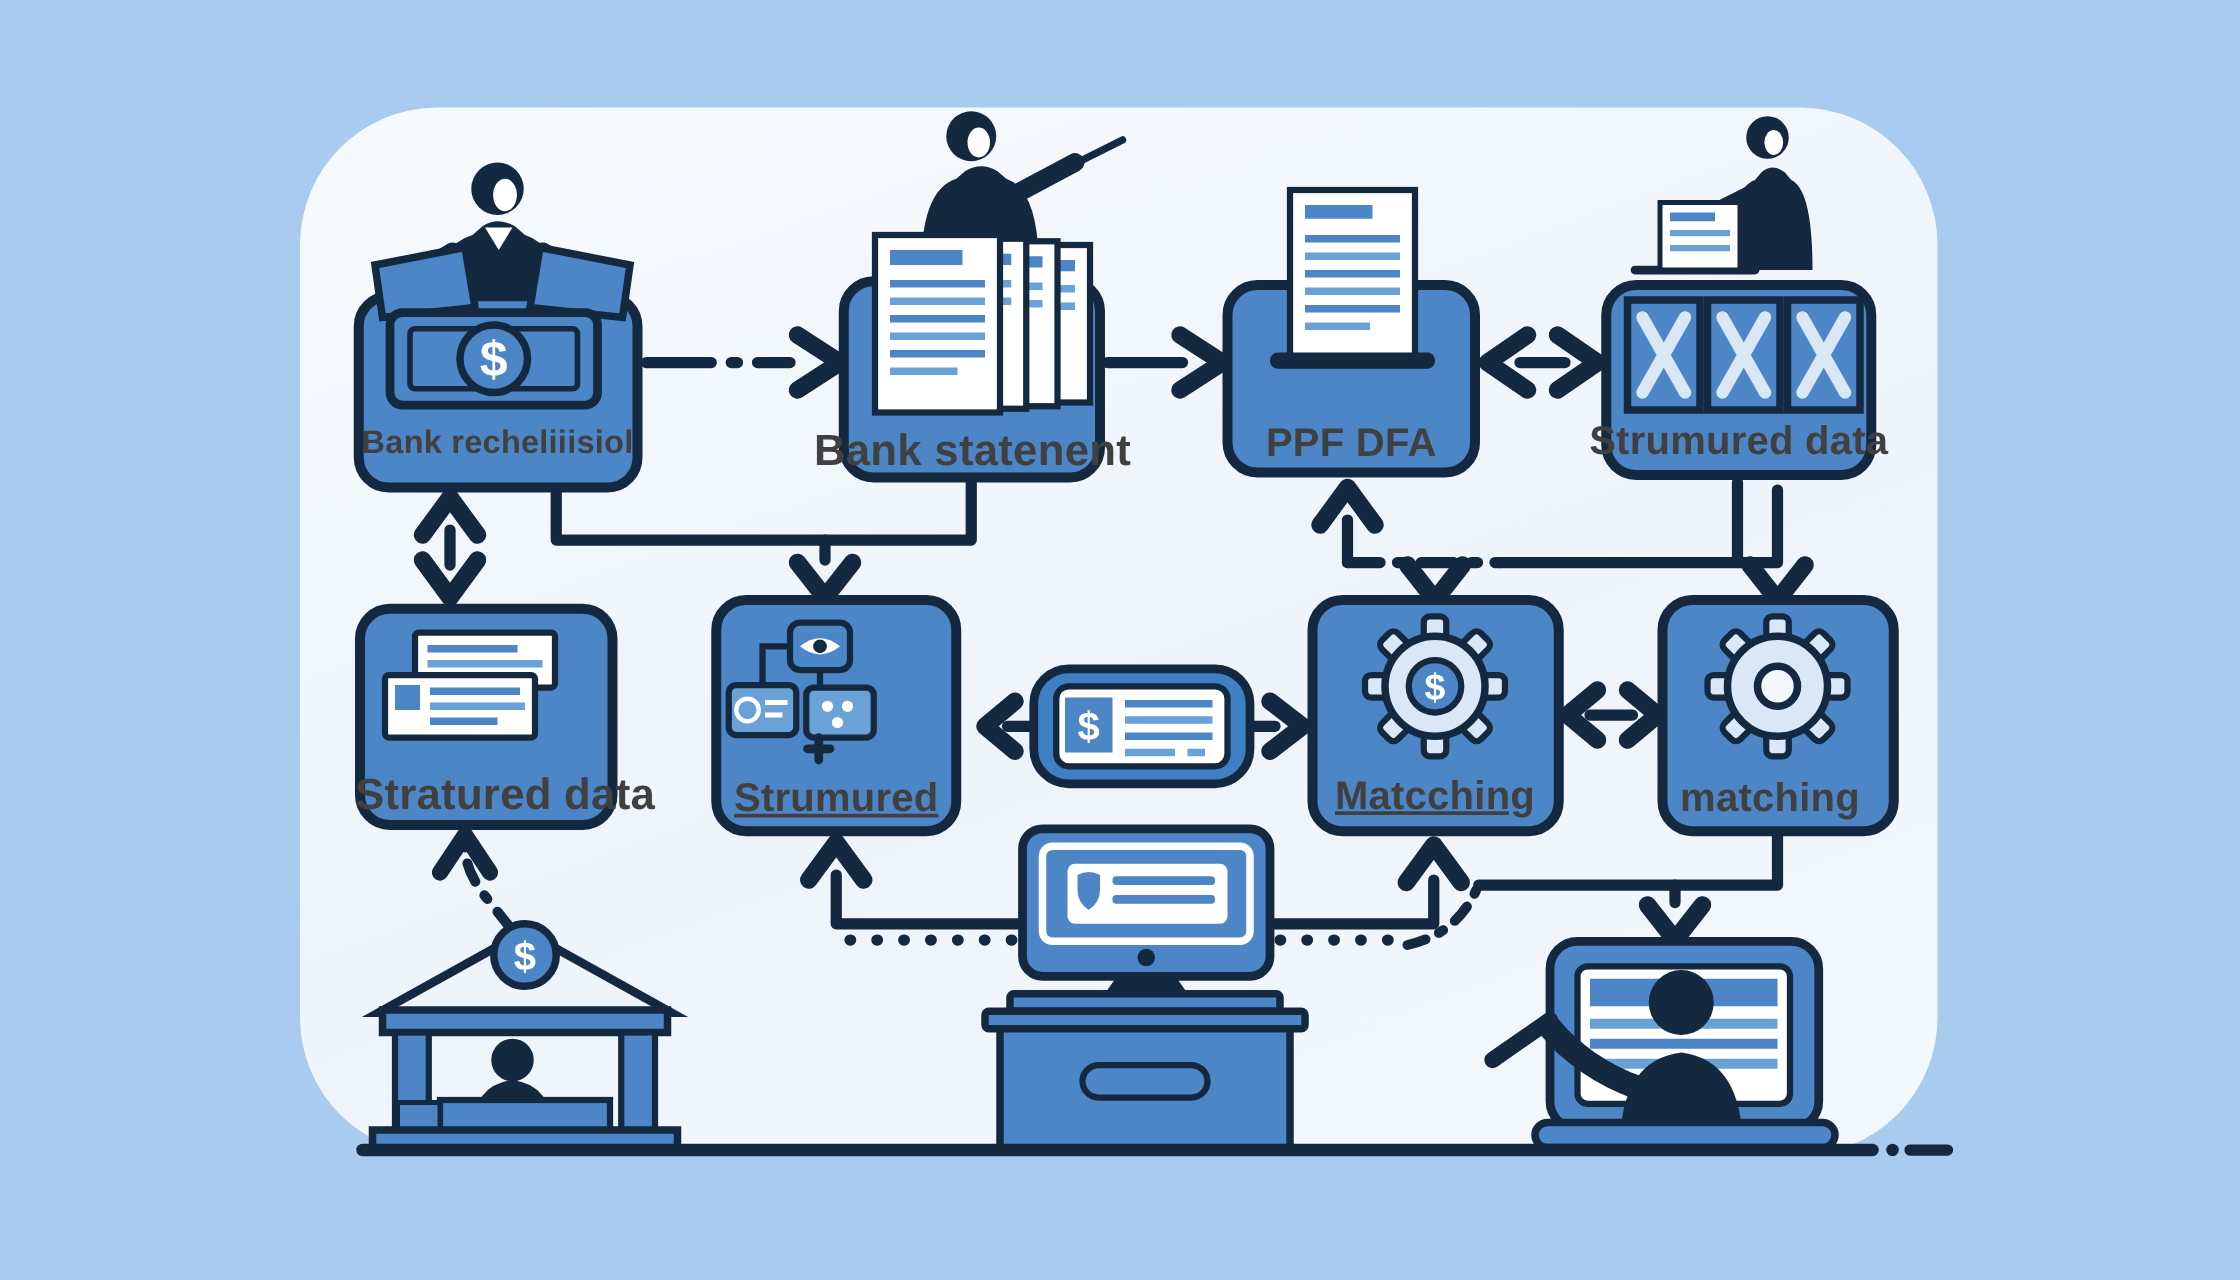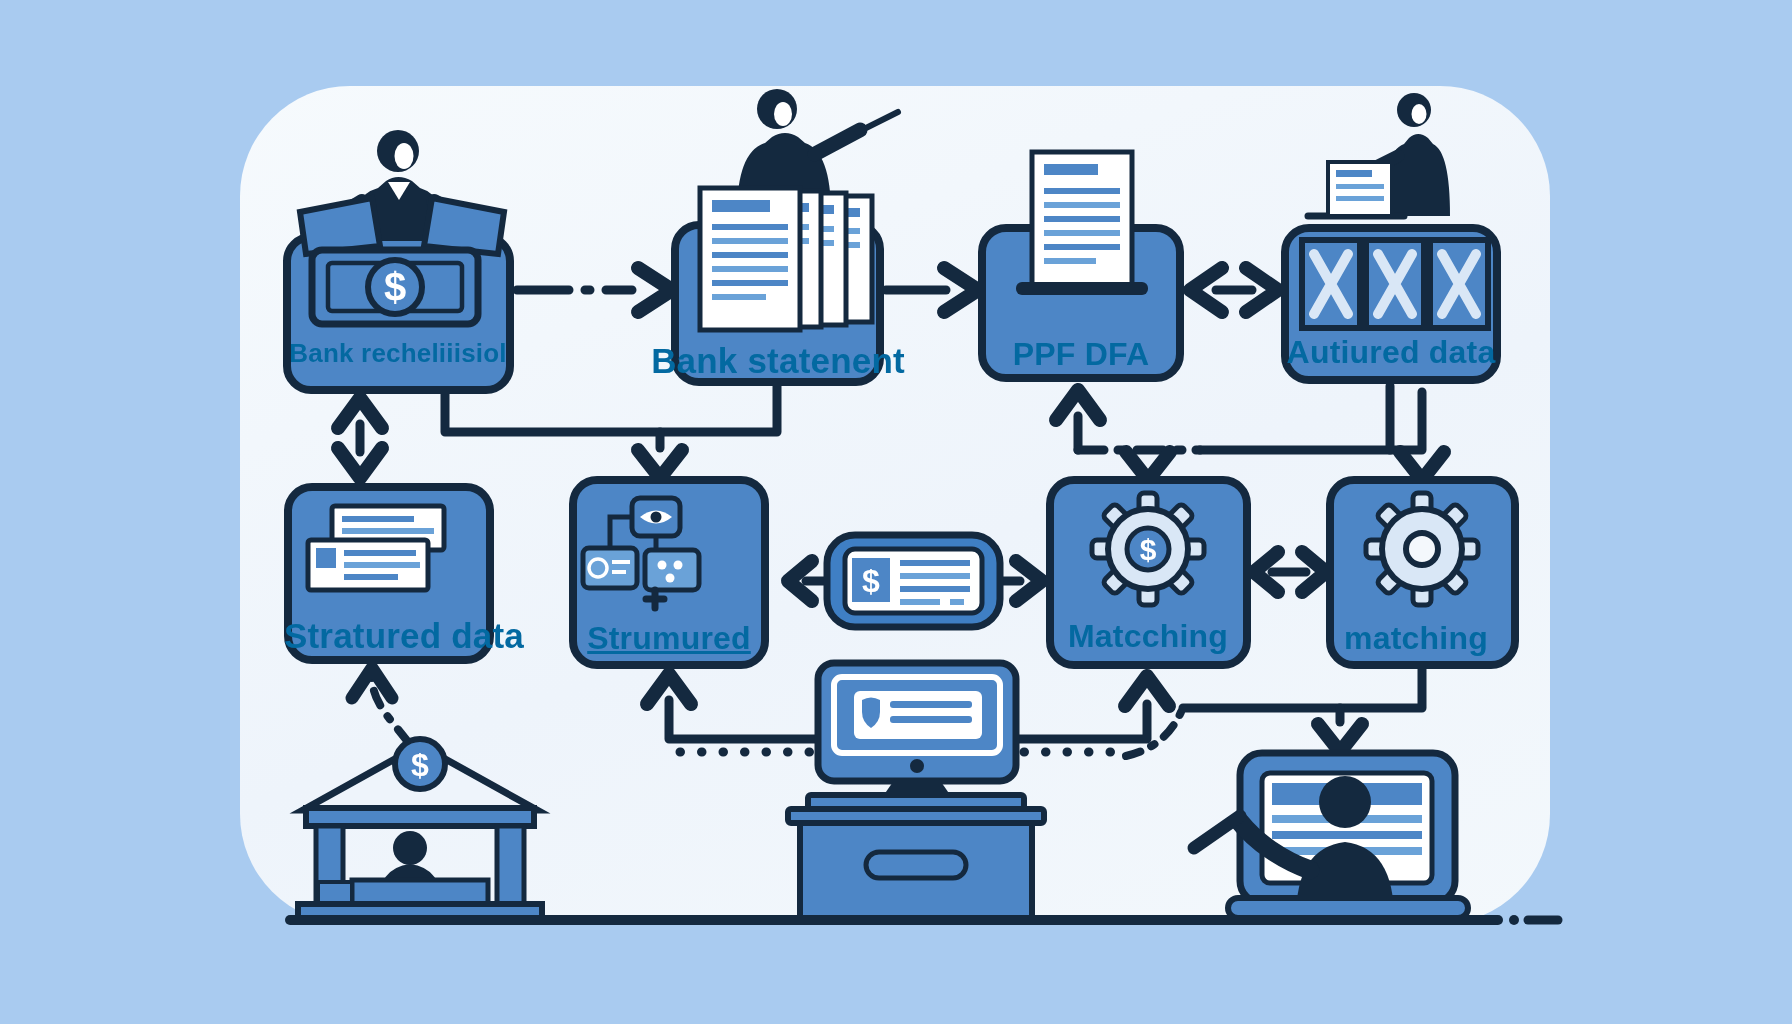--- a/index.html
+++ b/index.html
@@ -1,21 +1,21 @@
 <!DOCTYPE html>
 <html><head>
 <meta charset="utf-8">
 <style>
   html,body{margin:0;padding:0;}
   body{width:1792px;height:1024px;overflow:hidden;font-family:"Liberation Sans",sans-serif;}
   .stage{position:relative;width:1792px;height:1024px;background:#a9cbf0;}
   .card{position:absolute;left:240px;top:86px;width:1310px;height:838px;border-radius:110px;
         background:linear-gradient(160deg,#f6fafd 0%,#eef4fb 55%,#f3f8fc 100%);}
   svg.art{position:absolute;left:0;top:0;width:1792px;height:1024px;}
-  .lbl{position:absolute;transform:translateX(-50%);color:#0369a1;font-weight:bold;
+  .lbl{position:absolute;transform:translateX(-50%);color:#404040;font-weight:bold;
        white-space:nowrap;letter-spacing:0.2px;}
   .fs26{font-size:26px}.fs27{font-size:35px}.fs28{font-size:32px}
   .svgtxt{font-family:"Liberation Sans",sans-serif;font-weight:bold;fill:#ffffff;}
 </style>
 </head>
 <body>
 
 <div class="stage">
   <div class="card"></div>
 
@@ -287,18 +287,18 @@
     <g stroke="#14293f" stroke-linecap="round">
       <path d="M290,920 H1498" stroke-width="10"></path>
       <circle cx="1514" cy="920" r="5" fill="#14293f" stroke="none"></circle>
       <path d="M1528,920 H1558" stroke-width="9"></path>
     </g>
   </svg>
 
   <div class="lbl fs26" style="left:398px;top:338px;">Bank recheliiisiol</div>
   <div class="lbl fs27" style="left:778px;top:341px;">Bank statenent</div>
   <div class="lbl fs28" style="left:1081px;top:336px;">PPF DFA</div>
-  <div class="lbl fs28" style="left:1391px;top:334px;">Autiured data</div>
+  <div class="lbl fs28" style="left:1391px;top:334px;">Strumured data</div>
   <div class="lbl fs27" style="left:404px;top:616px;">Stratured data</div>
   <div class="lbl fs28" style="left:669px;top:620px;text-decoration:underline;">Strumured</div>
-  <div class="lbl fs28" style="left:1148px;top:618px;">Matcching</div>
+  <div class="lbl fs28" style="left:1148px;top:618px;text-decoration:underline;">Matcching</div>
   <div class="lbl fs28" style="left:1416px;top:620px;">matching</div>
 </div>
 
 </body></html>

